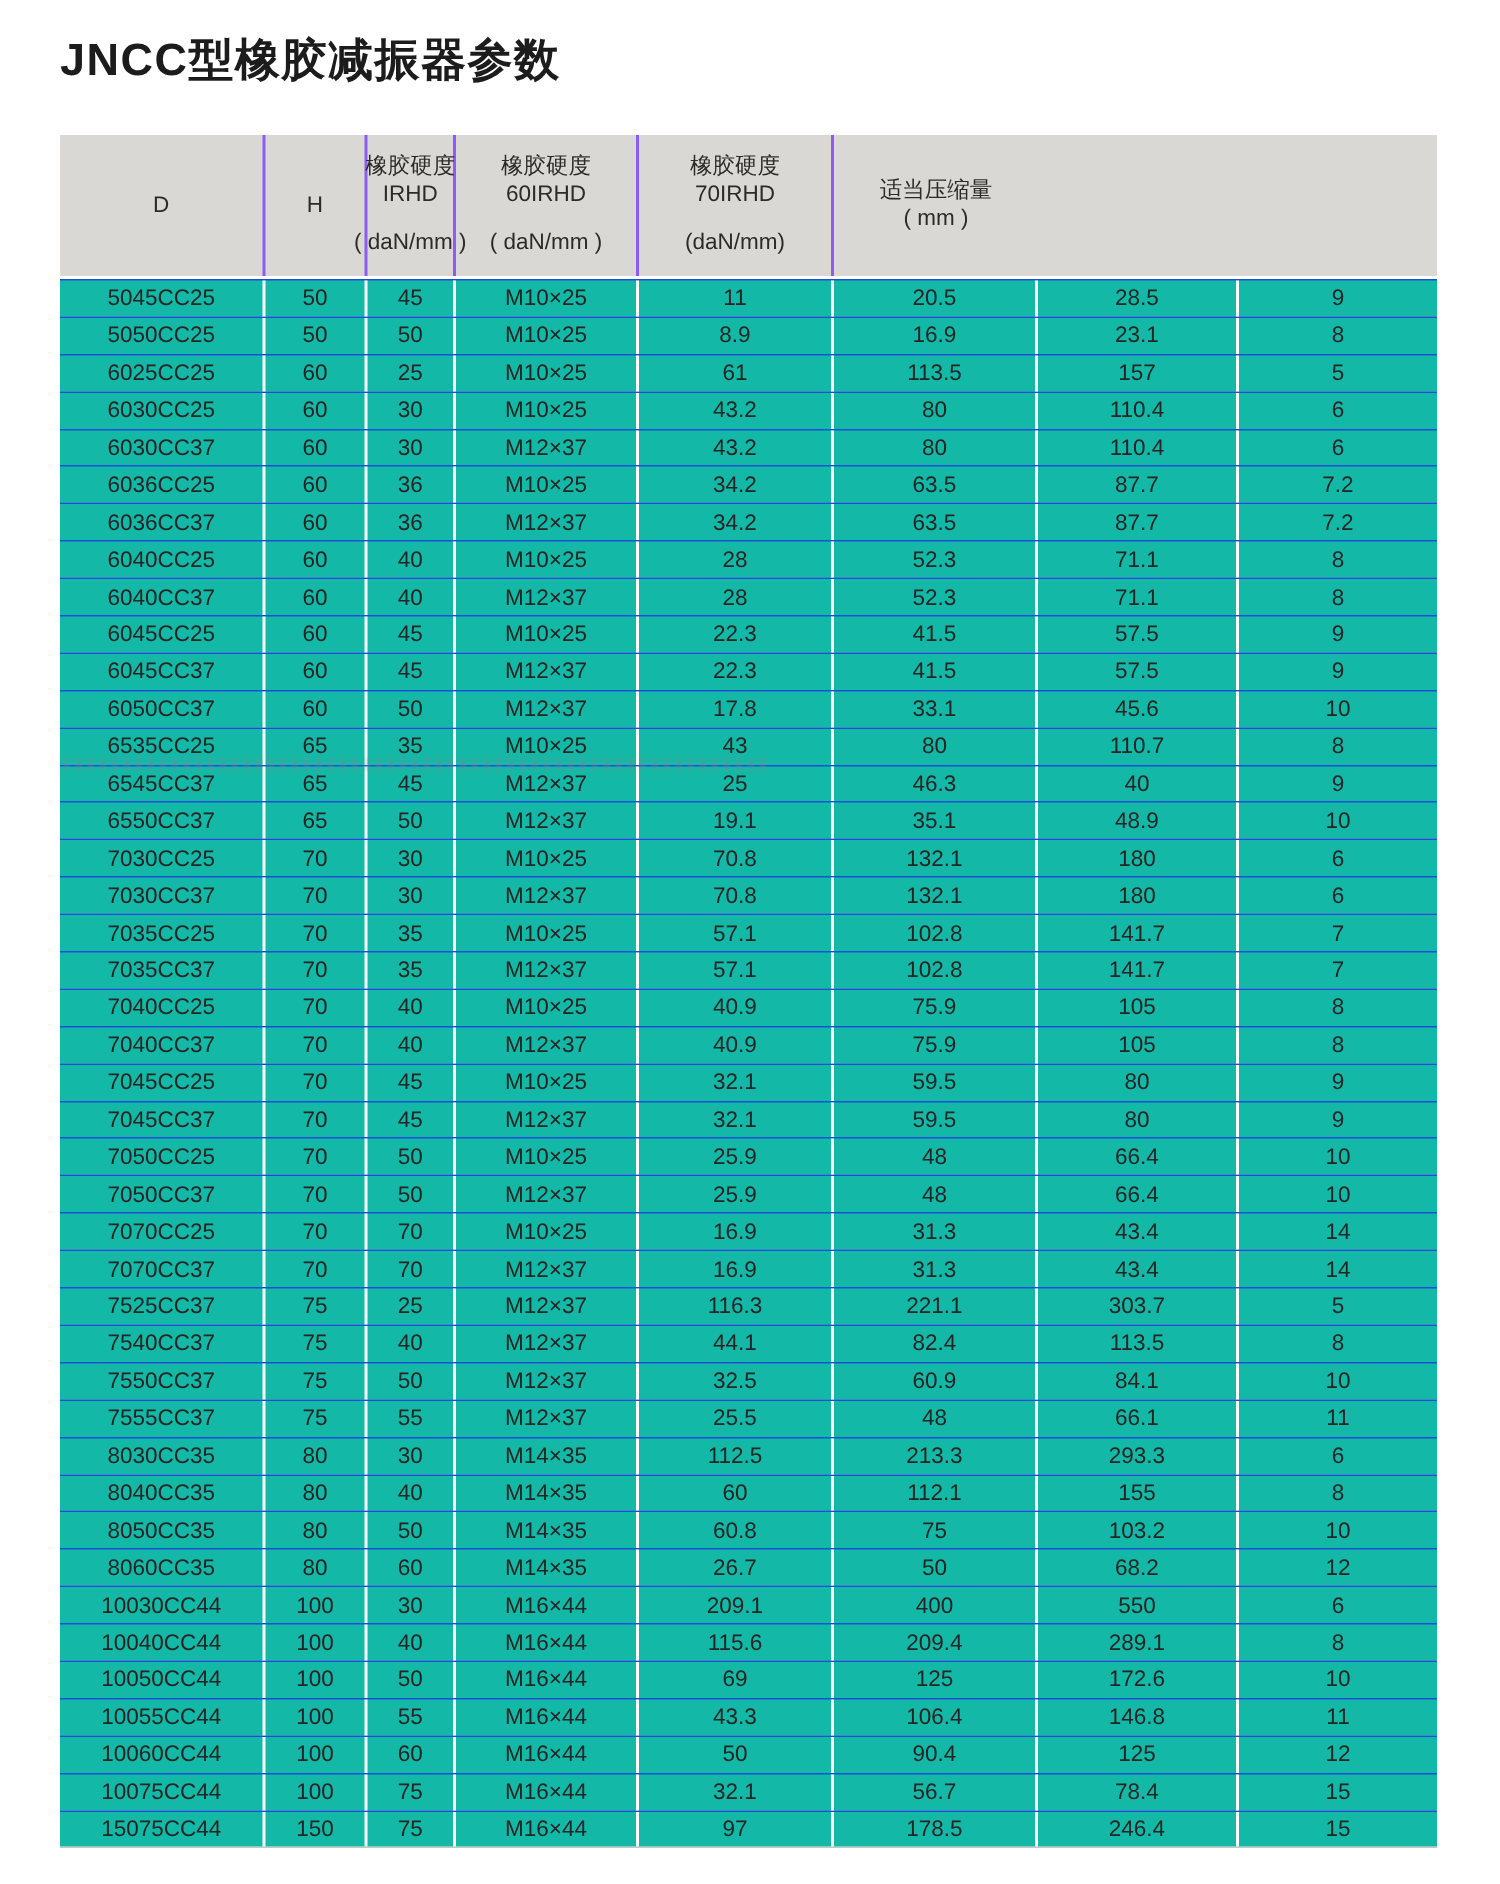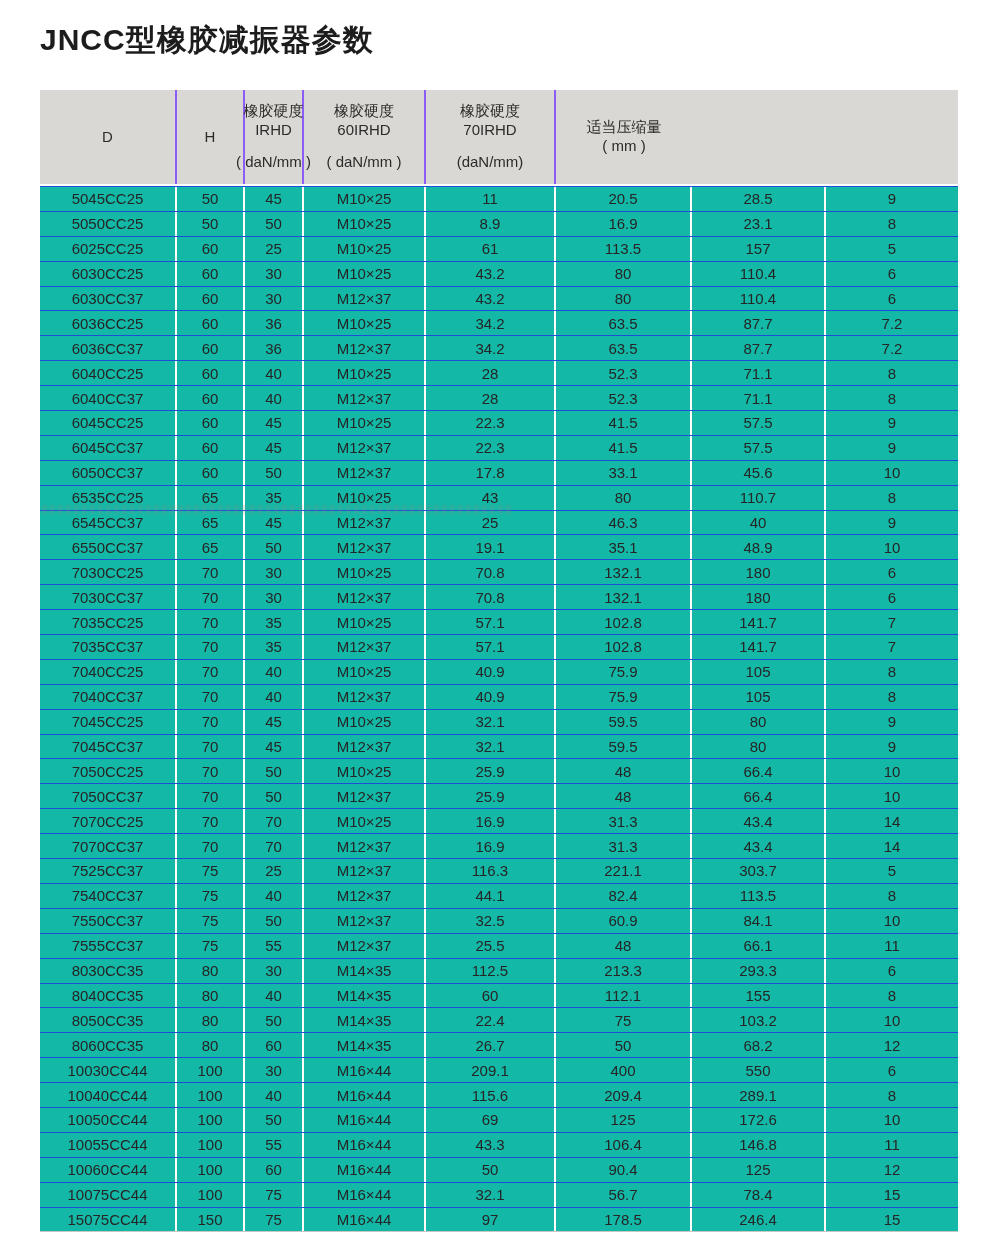--- a/index.html
+++ b/index.html
@@ -428,21 +428,21 @@
           <div class="td">60</div>
           <div class="td">112.1</div>
           <div class="td">155</div>
           <div class="td">8</div>
         </div>
         <div class="tr">
           <div class="td">8050CC35</div>
           <div class="td">80</div>
           <div class="td">50</div>
           <div class="td">M14×35</div>
-          <div class="td">22.4</div>
+          <div class="td">60.8</div>
           <div class="td">75</div>
           <div class="td">103.2</div>
           <div class="td">10</div>
         </div>
         <div class="tr">
           <div class="td">8060CC35</div>
           <div class="td">80</div>
           <div class="td">60</div>
           <div class="td">M14×35</div>
           <div class="td">26.7</div>

